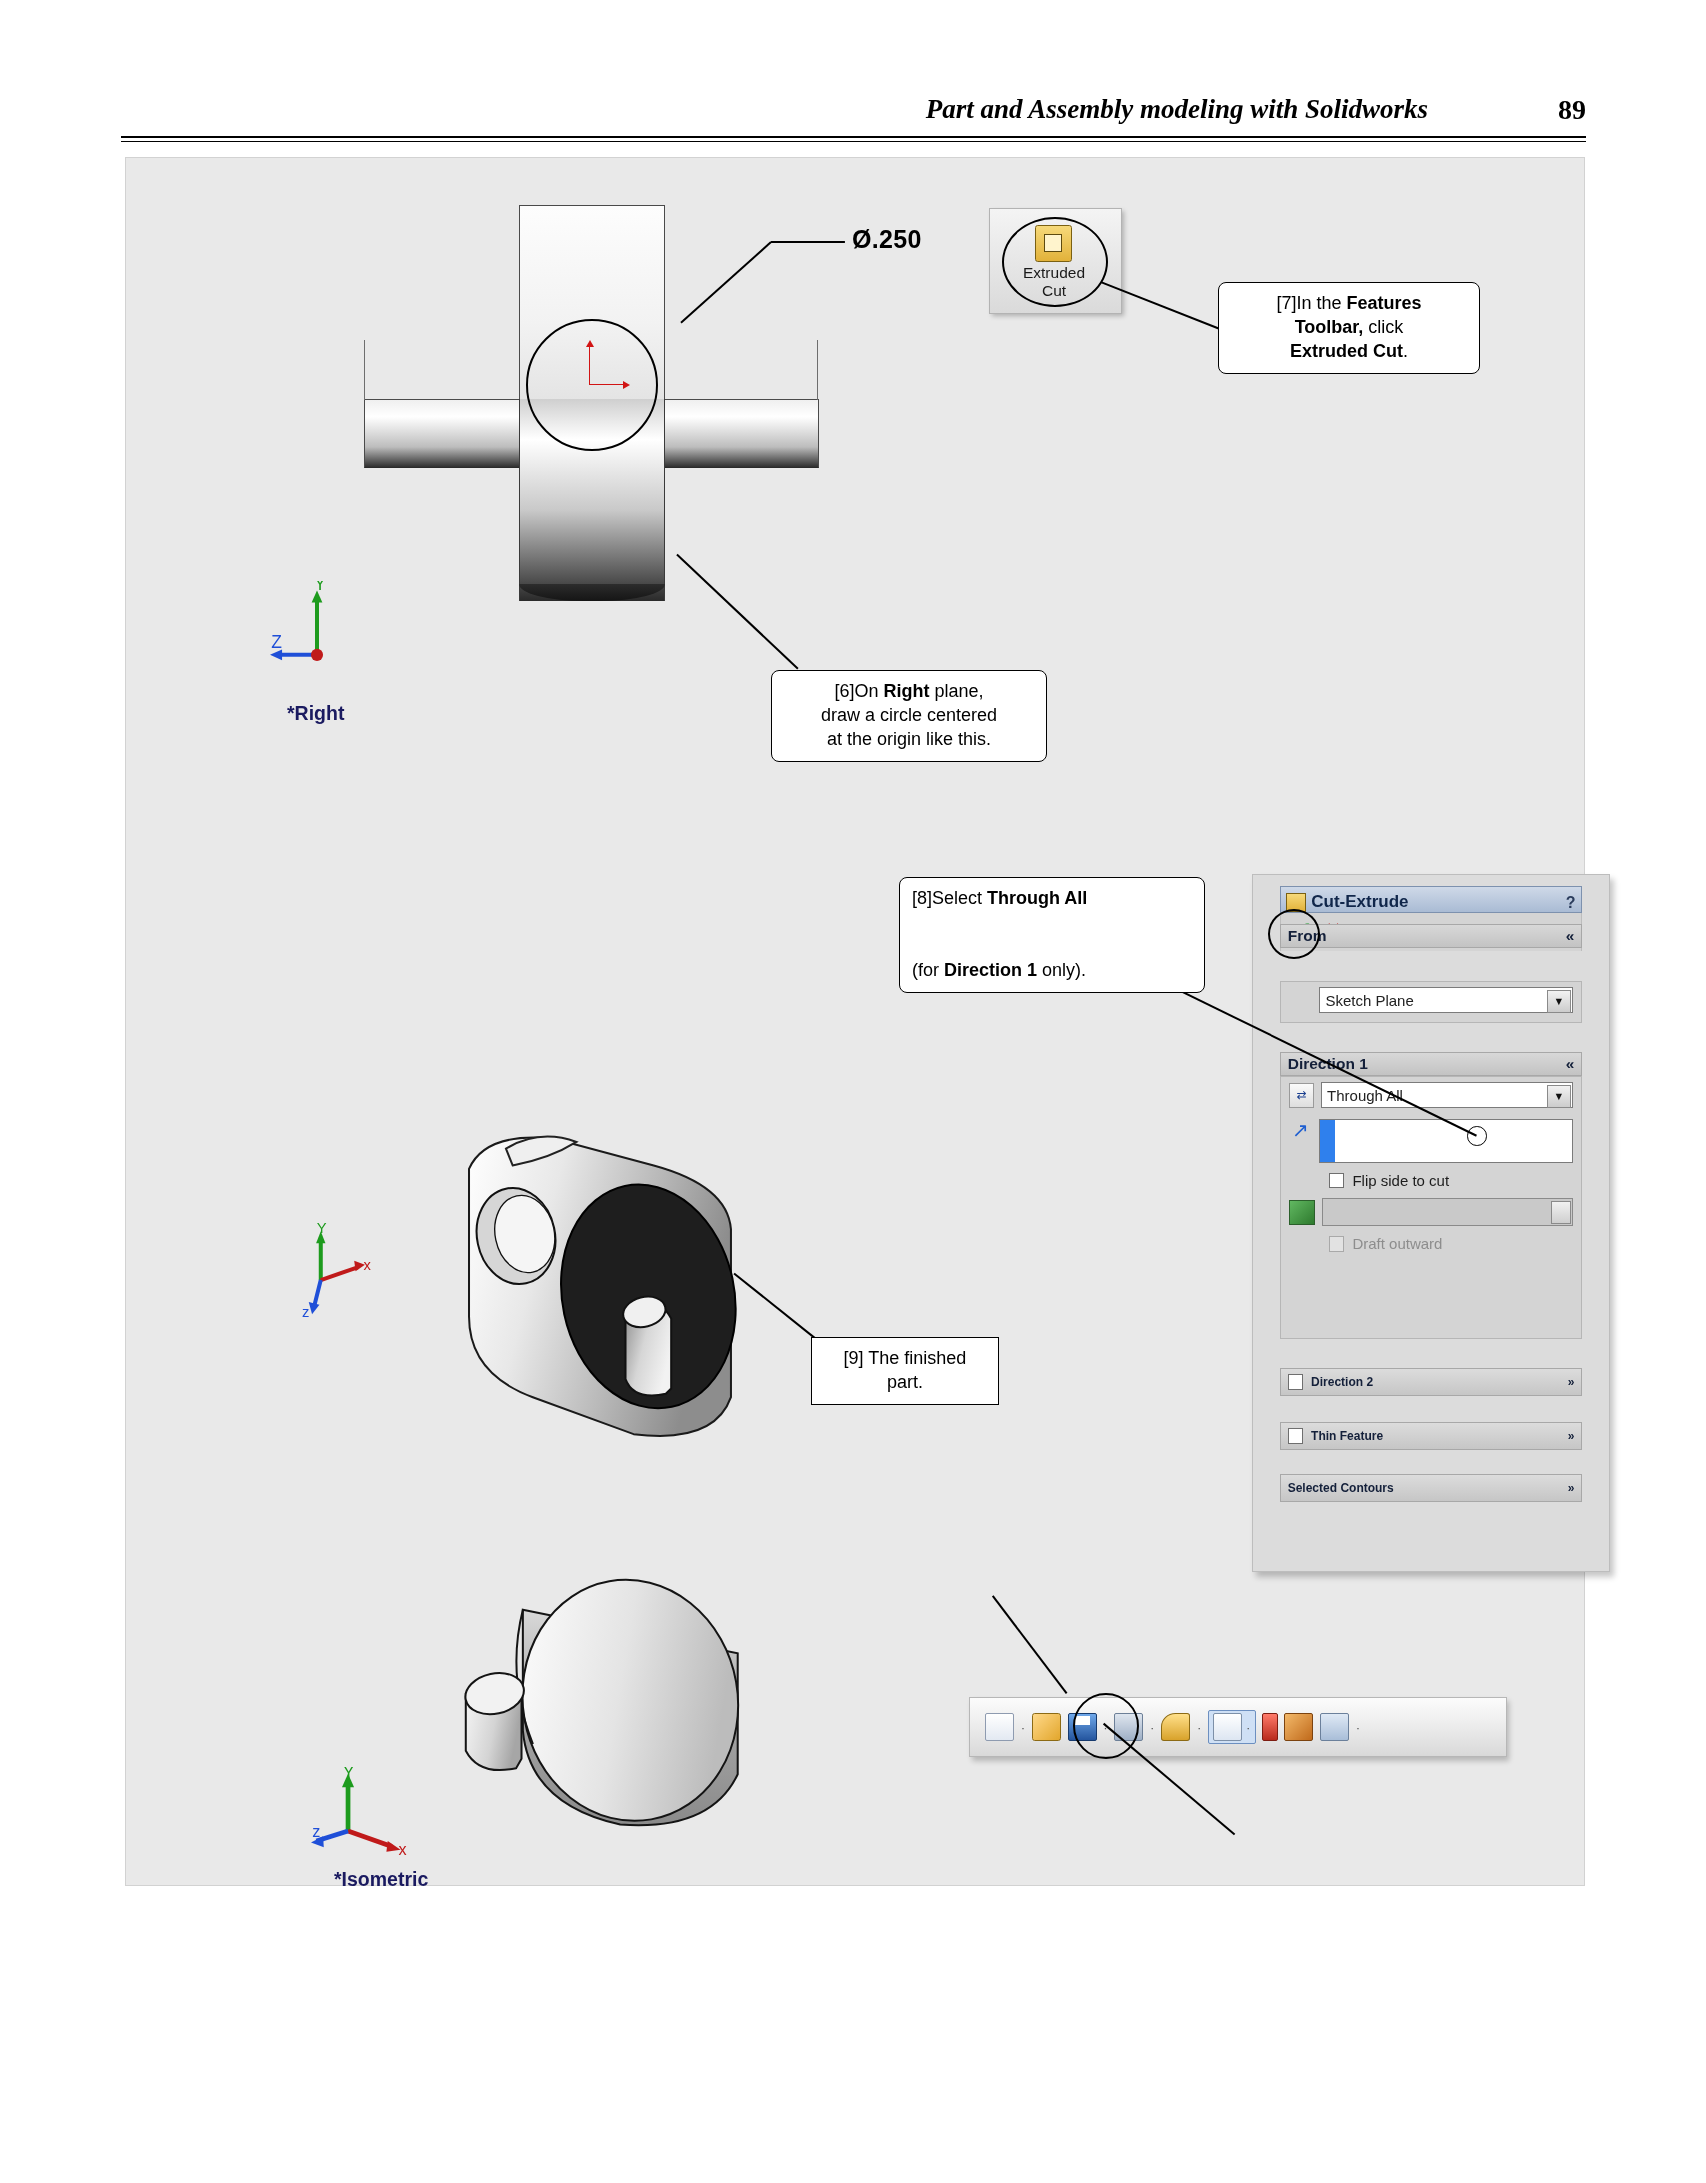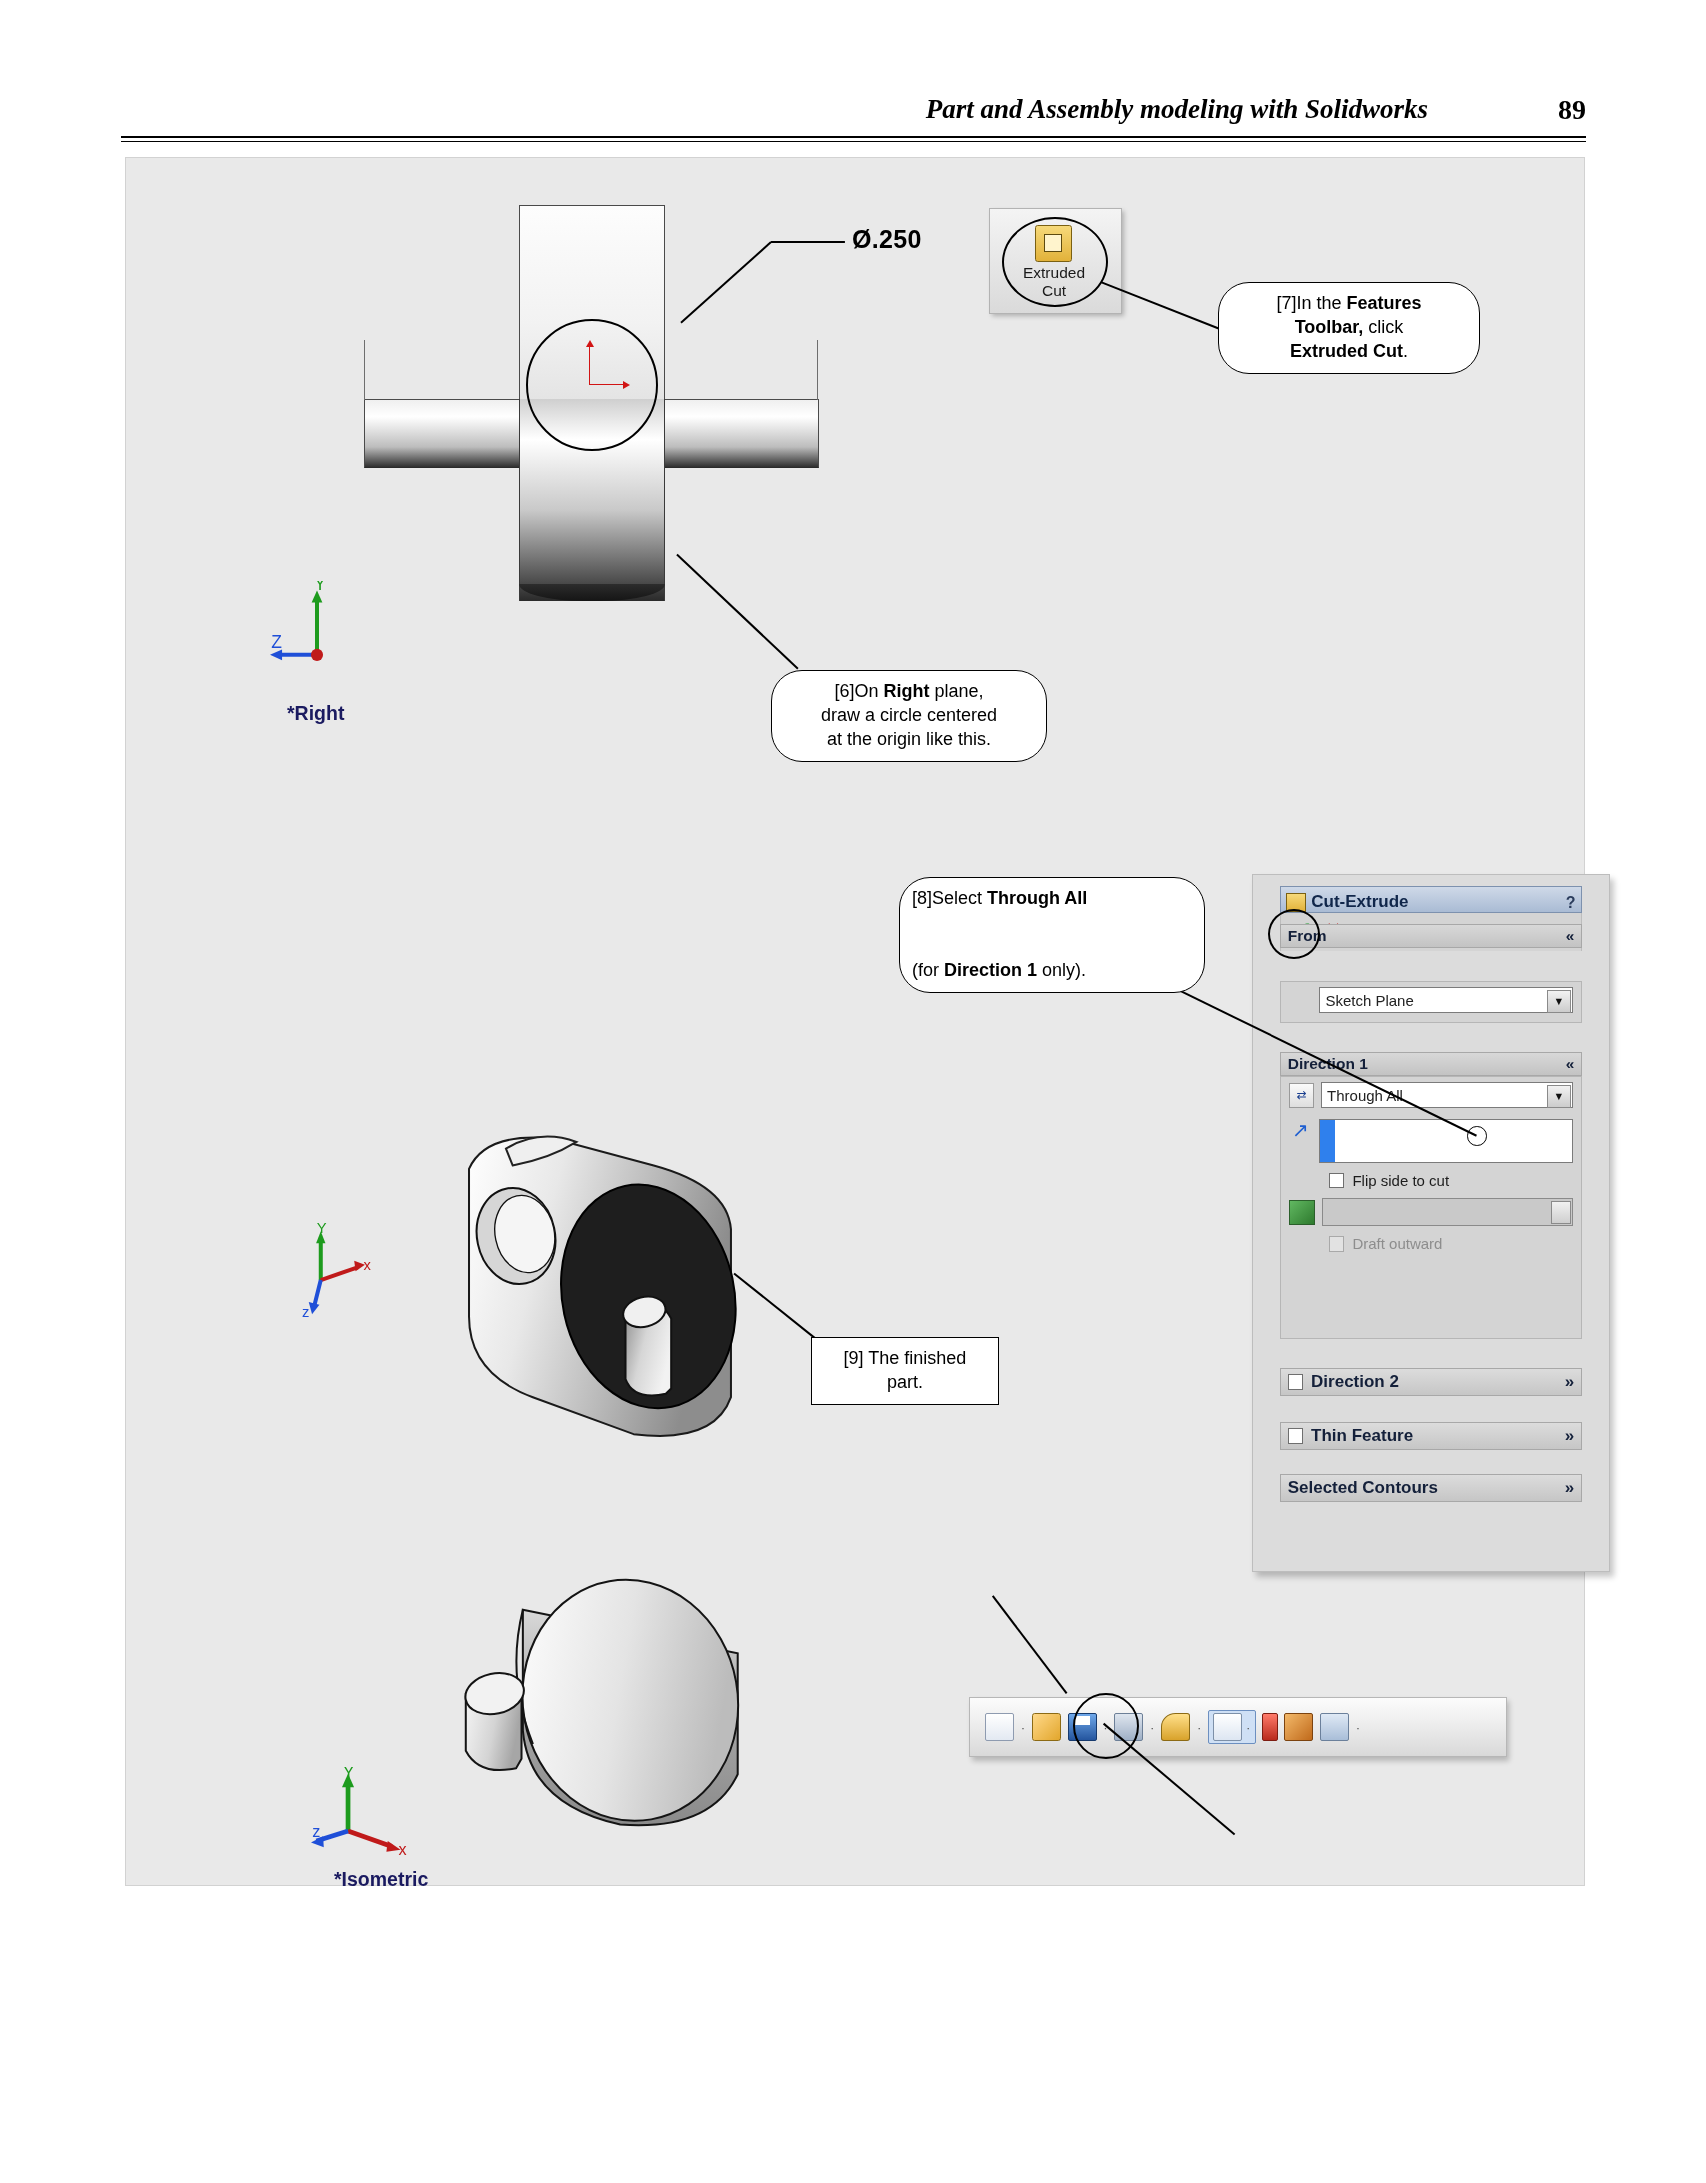--- a/index.html
+++ b/index.html
@@ -62,21 +62,21 @@
     height: 1727px;
     background: #e9e9e9;
     border: 0.7px solid #d2d2d2;
   }
 
   
   .balloon {
     position: absolute;
     background: #ffffff;
     border: 1.3px solid #000;
-    border-radius: 31px;
+    border-radius: 8px;
     font-family: "Liberation Sans", sans-serif;
     font-size: 18px;
     line-height: 1.32;
     color: #000;
     text-align: center;
     padding: 9.4px 12px;
     box-sizing: border-box;
     z-index: 6;
   }
   .balloon.rect {
@@ -489,21 +489,21 @@
     left: 1154px;
     width: 302px;
     height: 28px;
     background: linear-gradient(to bottom, #dcdcdc, #c6c6c6);
     border: 0.7px solid #a8a8a8;
     display: flex;
     align-items: center;
     gap: 8px;
     padding: 0 6.7px;
     box-sizing: border-box;
-    font-size: 17px;
+    font-size: 12px;
     font-weight: bold;
     color: #14203a;
   }
   .collapsed-row .chev { margin-left: auto; font-weight: bold; }
 
   
   .model-iso-cut {
     position: absolute;
     left: 306px;
     top: 900px;

